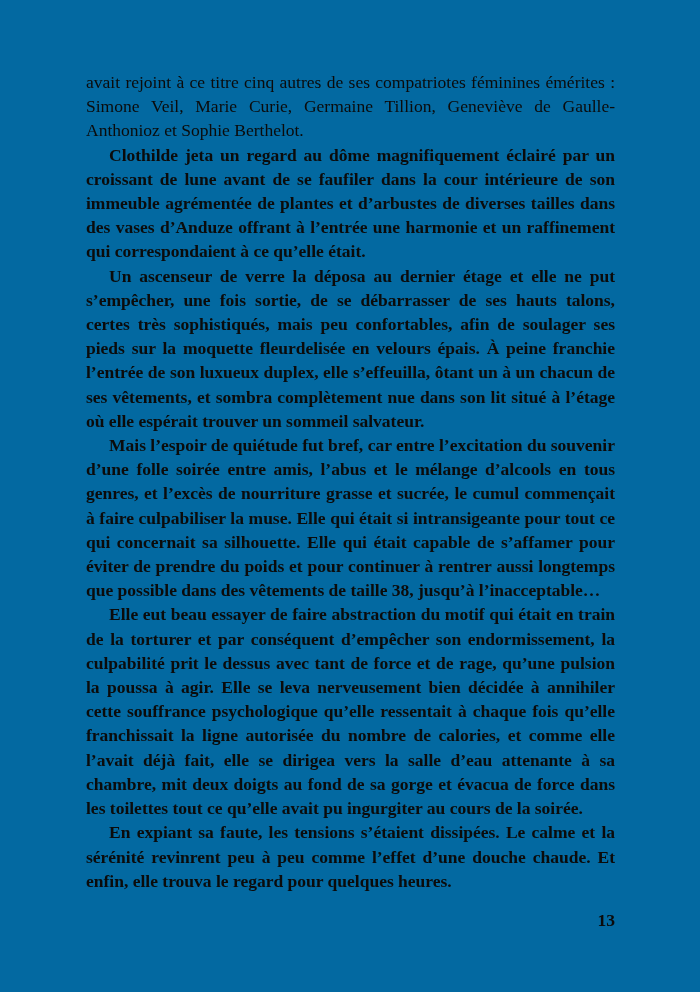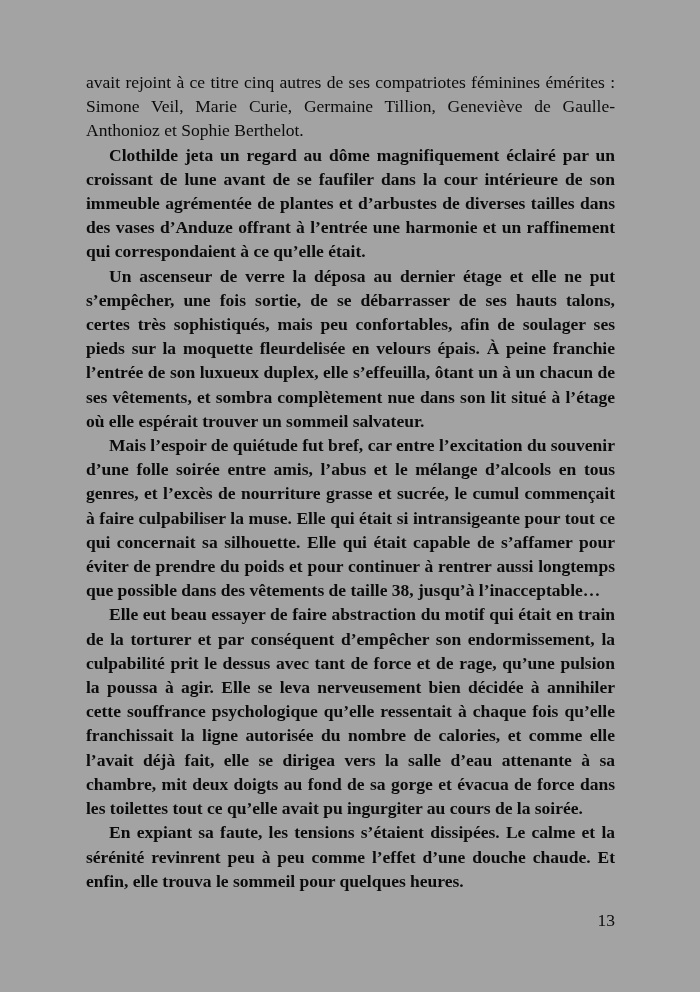--- a/index.html
+++ b/index.html
@@ -5,21 +5,21 @@
 <style>
   html, body {
     margin: 0;
     padding: 0;
     background: #ffffff;
   }
   .page {
     position: relative;
     width: 700px;
     height: 992px;
-    background: #a3a3a3;
+    background: #0369a1;
     color: #0b0b0b;
     font-family: "Liberation Serif", "DejaVu Serif", serif;
     overflow: hidden;
   }
   .text-block {
     position: absolute;
     left: 86px;
     top: 70px;
     width: 529px;
     font-size: 17.5px;
@@ -36,28 +36,29 @@
     font-weight: bold;
   }
   .page-footer {
     position: absolute;
     left: 86px;
     top: 908px;
     width: 529px;
     text-align: right;
     font-size: 17.5px;
     line-height: 24px;
+    font-weight: bold;
   }
 </style>
 </head>
 <body>
 
 <div class="page">
   <main class="text-block">
     <p>avait rejoint à ce titre cinq autres de ses compatriotes féminines émérites : Simone Veil, Marie Curie, Germaine Tillion, Geneviève de Gaulle-Anthonioz et Sophie Berthelot.</p>
     <p class="indent">Clothilde jeta un regard au dôme magnifiquement éclairé par un croissant de lune avant de se faufiler dans la cour intérieure de son immeuble agrémentée de plantes et d’arbustes de diverses tailles dans des vases d’Anduze offrant à l’entrée une harmonie et un raffinement qui correspondaient à ce qu’elle était.</p>
     <p class="indent">Un ascenseur de verre la déposa au dernier étage et elle ne put s’empêcher, une fois sortie, de se débarrasser de ses hauts talons, certes très sophistiqués, mais peu confortables, afin de soulager ses pieds sur la moquette fleurdelisée en velours épais. À peine franchie l’entrée de son luxueux duplex, elle s’effeuilla, ôtant un à un chacun de ses vêtements, et sombra complètement nue dans son lit situé à l’étage où elle espérait trouver un sommeil salvateur.</p>
     <p class="indent">Mais l’espoir de quiétude fut bref, car entre l’excitation du souvenir d’une folle soirée entre amis, l’abus et le mélange d’alcools en tous genres, et l’excès de nourriture grasse et sucrée, le cumul commençait à faire culpabiliser la muse. Elle qui était si intransigeante pour tout ce qui concernait sa silhouette. Elle qui était capable de s’affamer pour éviter de prendre du poids et pour continuer à rentrer aussi longtemps que possible dans des vêtements de taille 38, jusqu’à l’inacceptable…</p>
     <p class="indent">Elle eut beau essayer de faire abstraction du motif qui était en train de la torturer et par conséquent d’empêcher son endormissement, la culpabilité prit le dessus avec tant de force et de rage, qu’une pulsion la poussa à agir. Elle se leva nerveusement bien décidée à annihiler cette souffrance psychologique qu’elle ressentait à chaque fois qu’elle franchissait la ligne autorisée du nombre de calories, et comme elle l’avait déjà fait, elle se dirigea vers la salle d’eau attenante à sa chambre, mit deux doigts au fond de sa gorge et évacua de force dans les toilettes tout ce qu’elle avait pu ingurgiter au cours de la soirée.</p>
-    <p class="indent">En expiant sa faute, les tensions s’étaient dissipées. Le calme et la sérénité revinrent peu à peu comme l’effet d’une douche chaude. Et enfin, elle trouva le sommeil pour quelques heures.</p>
+    <p class="indent">En expiant sa faute, les tensions s’étaient dissipées. Le calme et la sérénité revinrent peu à peu comme l’effet d’une douche chaude. Et enfin, elle trouva le regard pour quelques heures.</p>
   </main>
   <footer class="page-footer">13</footer>
 </div>
 
 </body></html>

